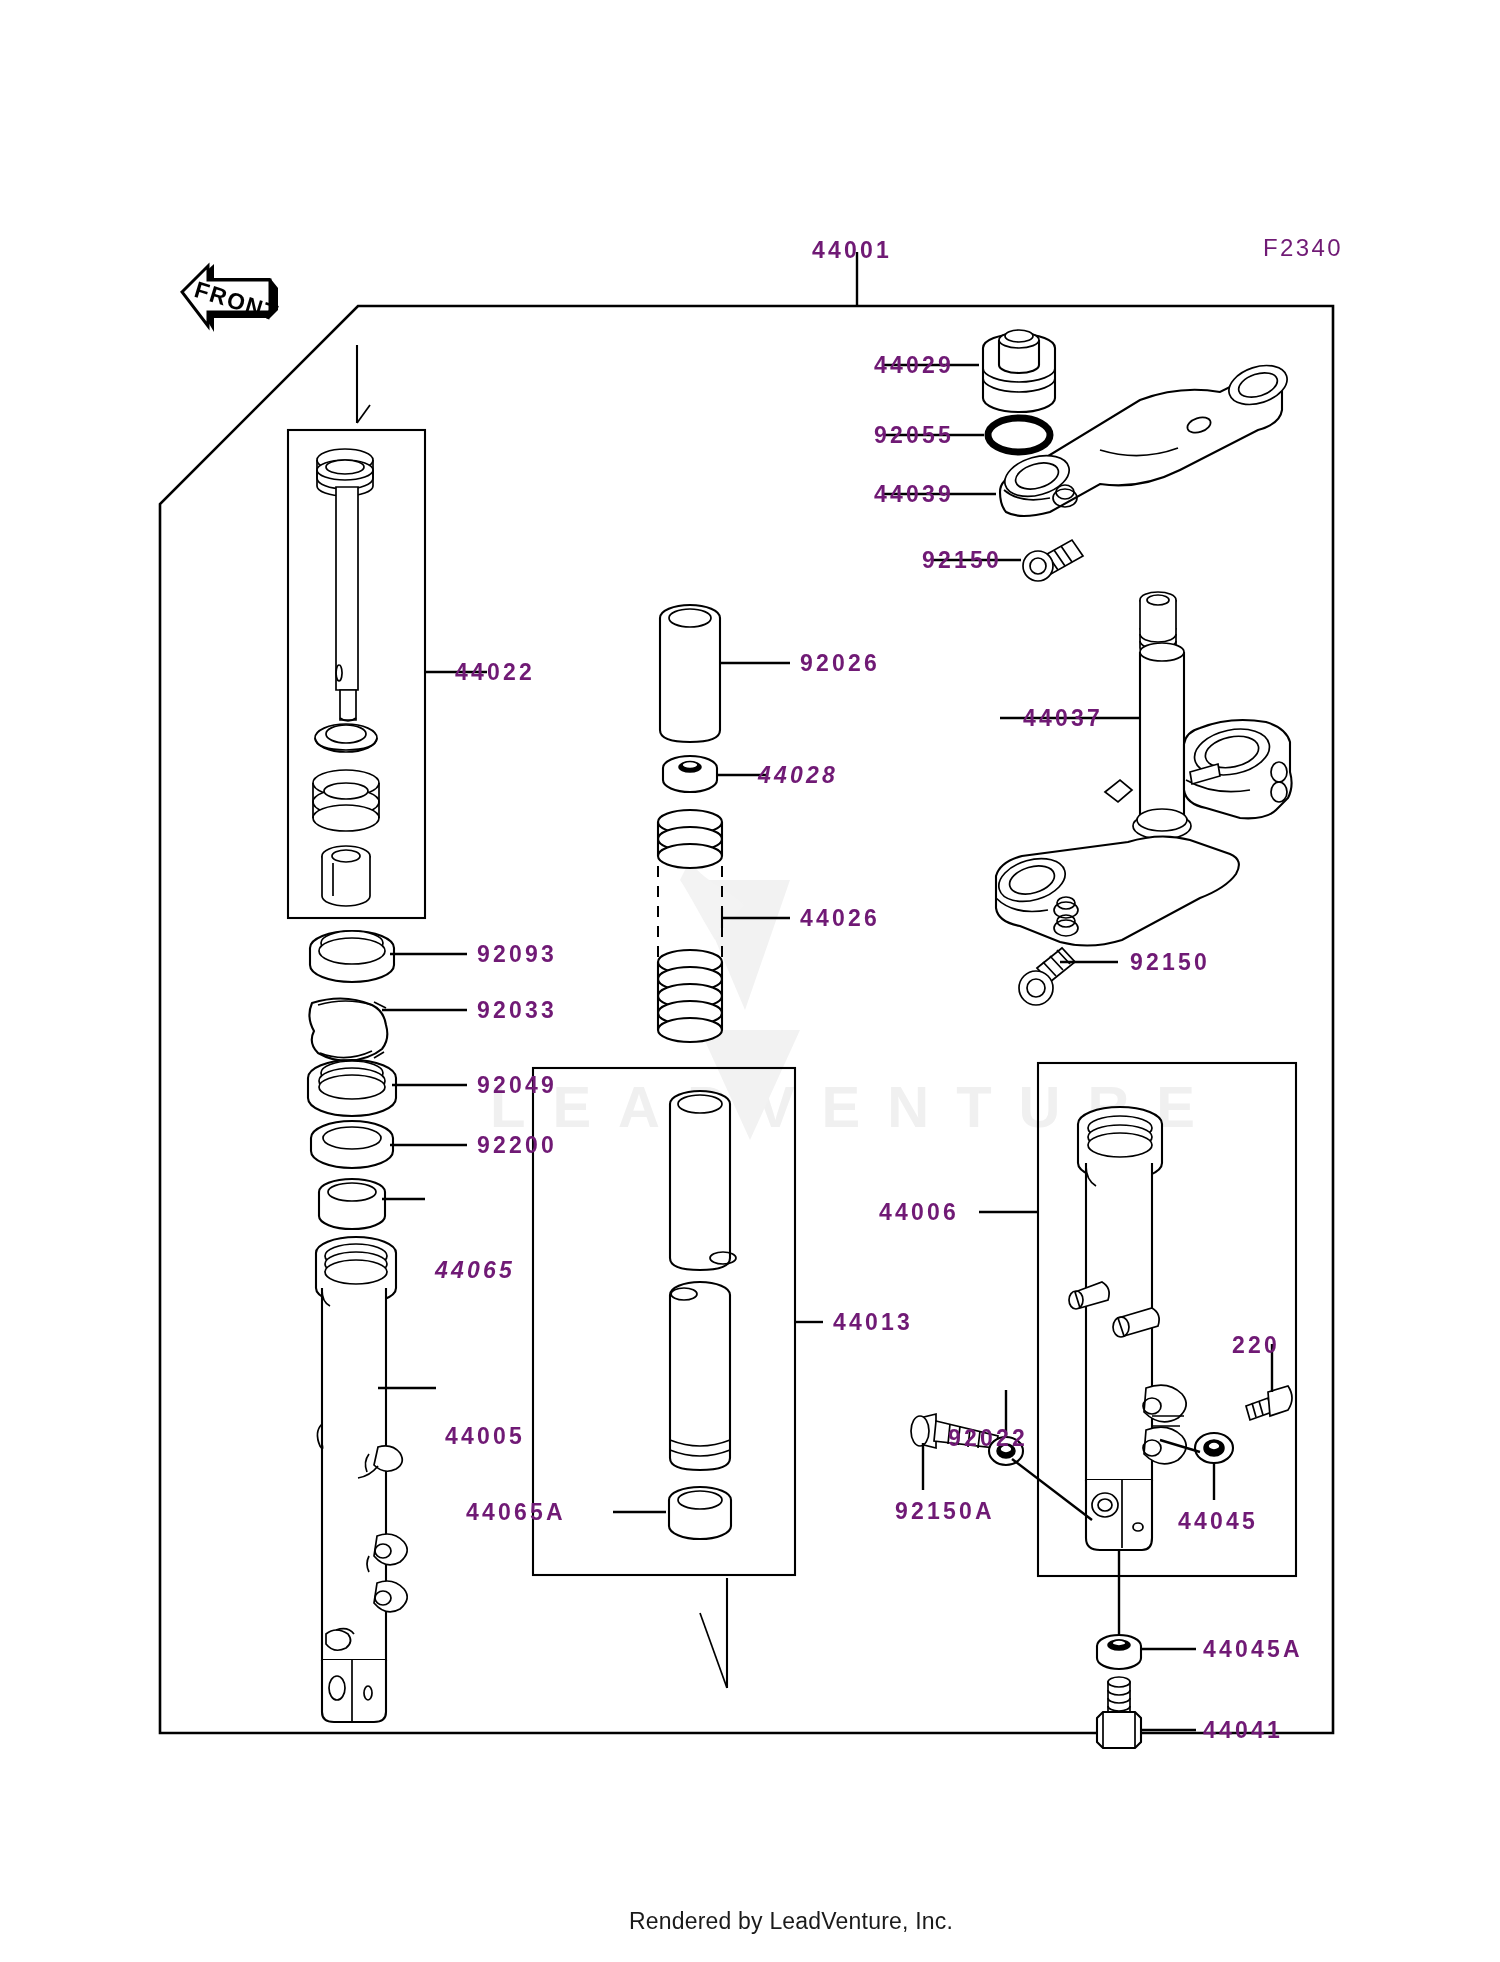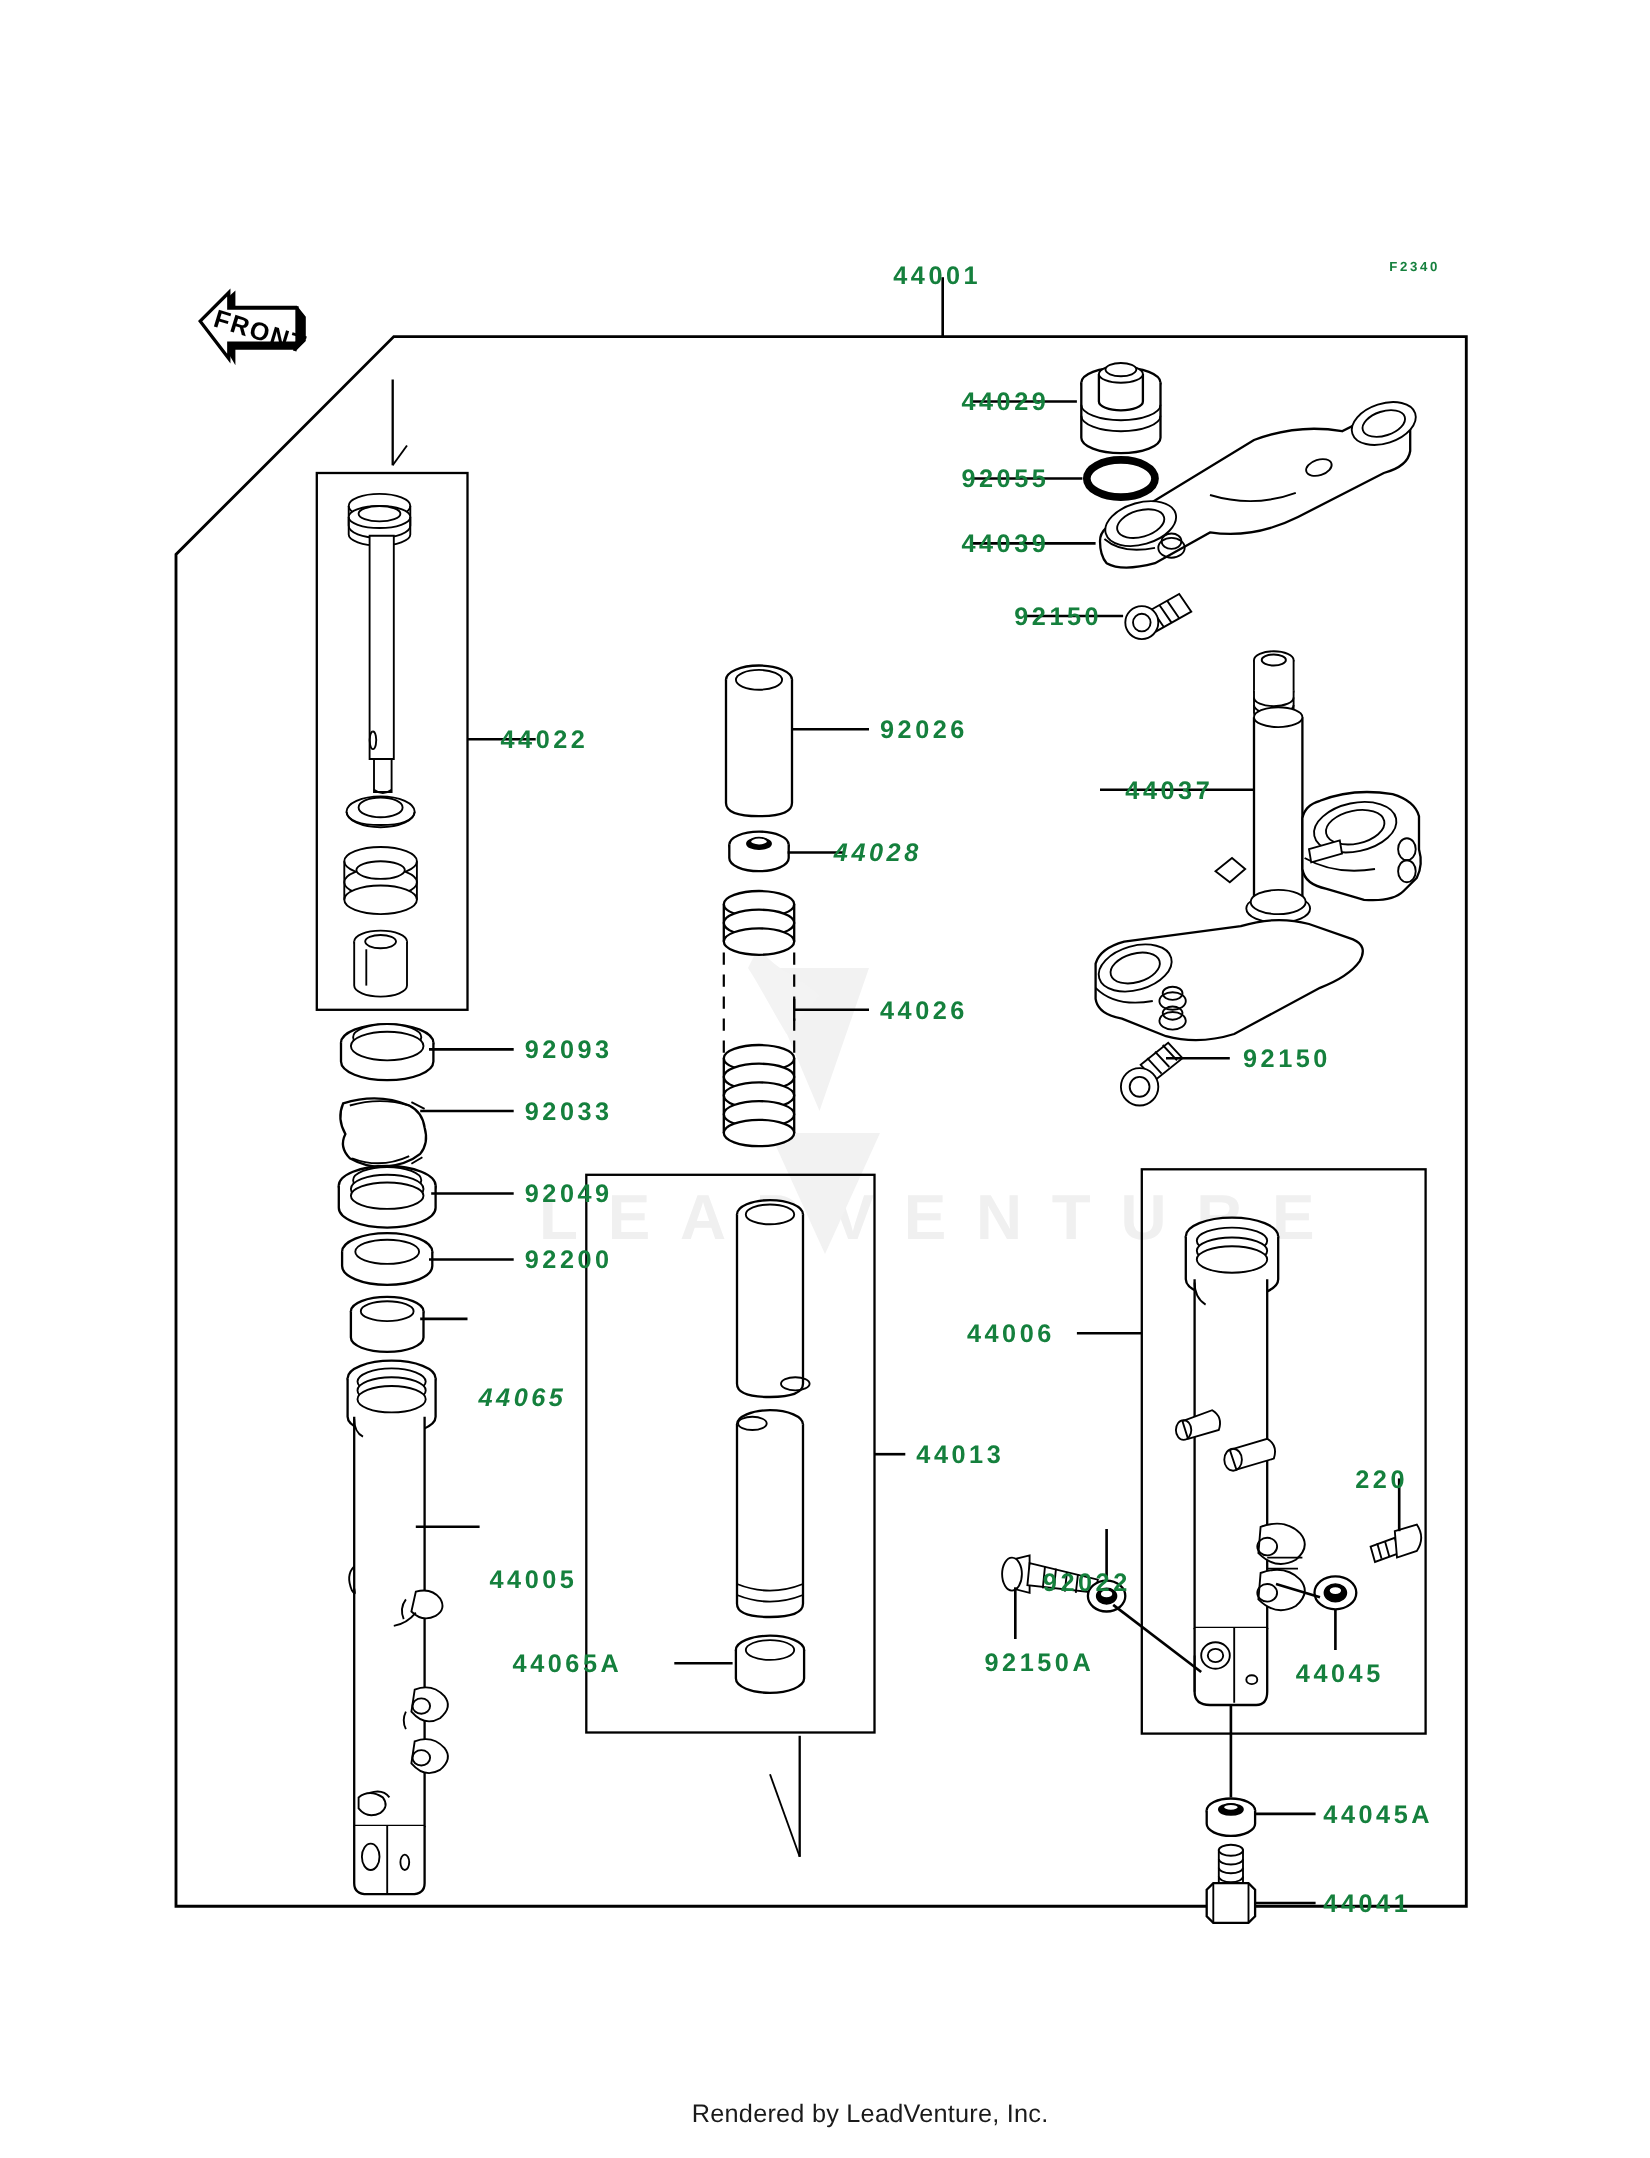--- a/index.html
+++ b/index.html
@@ -23,28 +23,28 @@
     top: 0;
     width: 1500px;
     height: 1962px;
   }
   .lbl {
     position: absolute;
     font-family: "Liberation Sans", sans-serif;
     font-size: 23px;
     font-weight: bold;
     letter-spacing: 3.2px;
-    color: #15803d;
+    color: #701a75;
     white-space: nowrap;
     line-height: 1;
   }
   .lbl.code {
-    font-size: 12px;
+    font-size: 24px;
     letter-spacing: 2.4px;
-    font-weight: bold;
+    font-weight: normal;
   }
   .footer {
     position: absolute;
     left: 0;
     top: 1908px;
     width: 1500px;
     text-align: center;
     font-family: "Liberation Sans", sans-serif;
     font-size: 23px;
     color: #1a1a1a;

